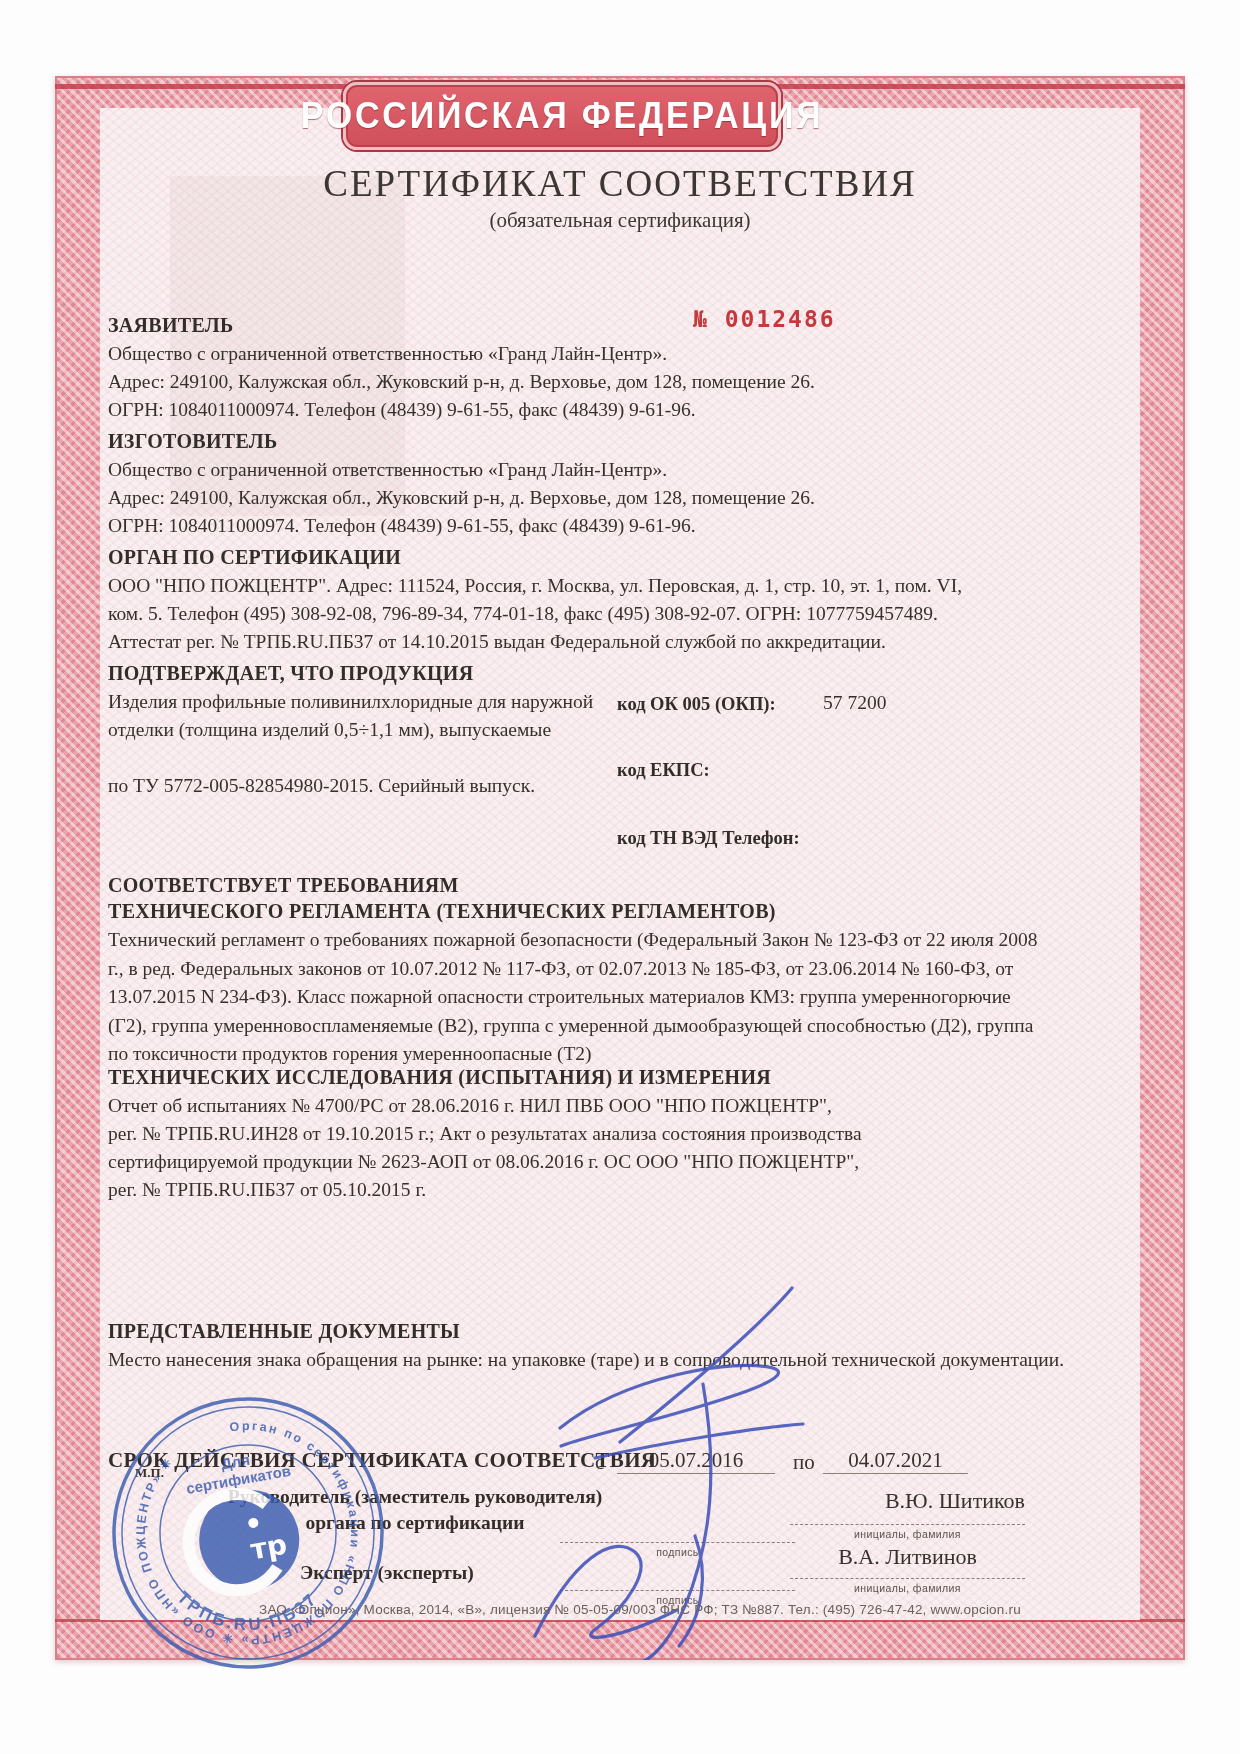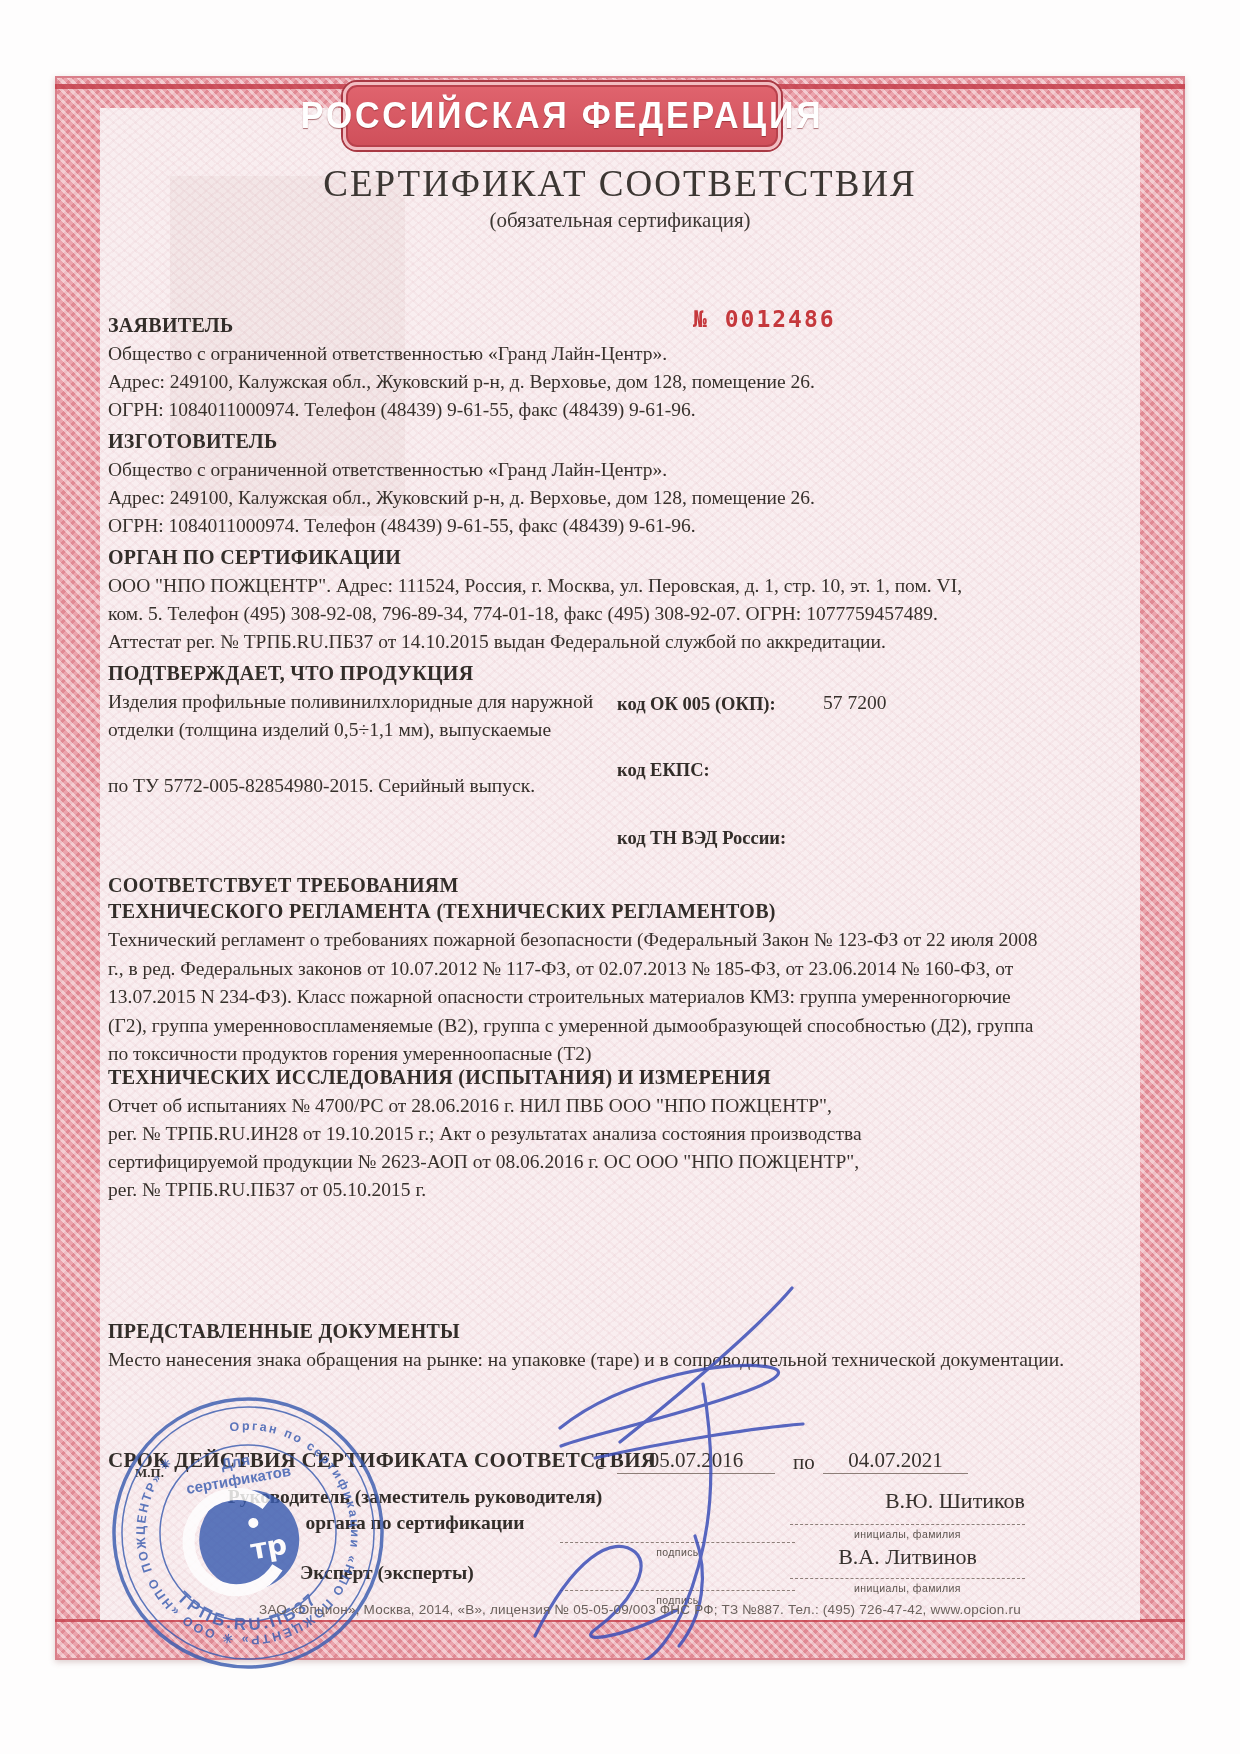--- a/index.html
+++ b/index.html
@@ -99,21 +99,21 @@
   <div class="abs body" style="left:53px;top:552px;">Аттестат рег. № ТРПБ.RU.ПБ37 от 14.10.2015 выдан Федеральной службой по аккредитации.</div>
 
   <div class="abs lbl" style="left:53px;top:586px;">ПОДТВЕРЖДАЕТ, ЧТО ПРОДУКЦИЯ</div>
   <div class="abs body" style="left:53px;top:612px;">Изделия профильные поливинилхлоридные для наружной</div>
   <div class="abs body" style="left:53px;top:640px;">отделки (толщина изделий 0,5÷1,1 мм), выпускаемые</div>
   <div class="abs body" style="left:53px;top:668px;margin-top:28px;">по ТУ 5772-005-82854980-2015. Серийный выпуск.</div>
 
   <div class="abs codelbl" style="left:562px;top:618px;">код ОК 005 (ОКП):</div>
   <div class="abs codeval" style="left:768px;top:616px;">57 7200</div>
   <div class="abs codelbl" style="left:562px;top:684px;">код ЕКПС:</div>
-  <div class="abs codelbl" style="left:562px;top:752px;">код ТН ВЭД России:</div>
+  <div class="abs codelbl" style="left:562px;top:752px;">код ТН ВЭД Телефон:</div>
 
   <div class="abs lbl" style="left:53px;top:798px;">СООТВЕТСТВУЕТ ТРЕБОВАНИЯМ</div>
   <div class="abs lbl" style="left:53px;top:824px;">ТЕХНИЧЕСКОГО РЕГЛАМЕНТА (ТЕХНИЧЕСКИХ РЕГЛАМЕНТОВ)</div>
   <div class="abs body" style="left:53px;top:850px;width:940px;">Технический регламент о требованиях пожарной безопасности (Федеральный Закон № 123-ФЗ от 22 июля 2008 г., в ред. Федеральных законов от 10.07.2012 № 117-ФЗ, от 02.07.2013 № 185-ФЗ, от 23.06.2014 № 160-ФЗ, от 13.07.2015 N 234-ФЗ). Класс пожарной опасности строительных материалов КМ3: группа умеренногорючие (Г2), группа умеренновоспламеняемые (В2), группа с умеренной дымообразующей способностью (Д2), группа по токсичности продуктов горения умеренноопасные (Т2)</div>
 
   <div class="abs lbl" style="left:53px;top:990px;">ТЕХНИЧЕСКИХ ИССЛЕДОВАНИЯ (ИСПЫТАНИЯ) И ИЗМЕРЕНИЯ</div>
   <div class="abs body" style="left:53px;top:1016px;">Отчет об испытаниях № 4700/РС от 28.06.2016 г. НИЛ ПВБ ООО "НПО ПОЖЦЕНТР",</div>
   <div class="abs body" style="left:53px;top:1044px;">рег. № ТРПБ.RU.ИН28 от 19.10.2015 г.; Акт о результатах анализа состояния производства</div>
   <div class="abs body" style="left:53px;top:1072px;">сертифицируемой продукции № 2623-АОП от 08.06.2016 г. ОС ООО "НПО ПОЖЦЕНТР",</div>
   <div class="abs body" style="left:53px;top:1100px;">рег. № ТРПБ.RU.ПБ37 от 05.10.2015 г.</div>

